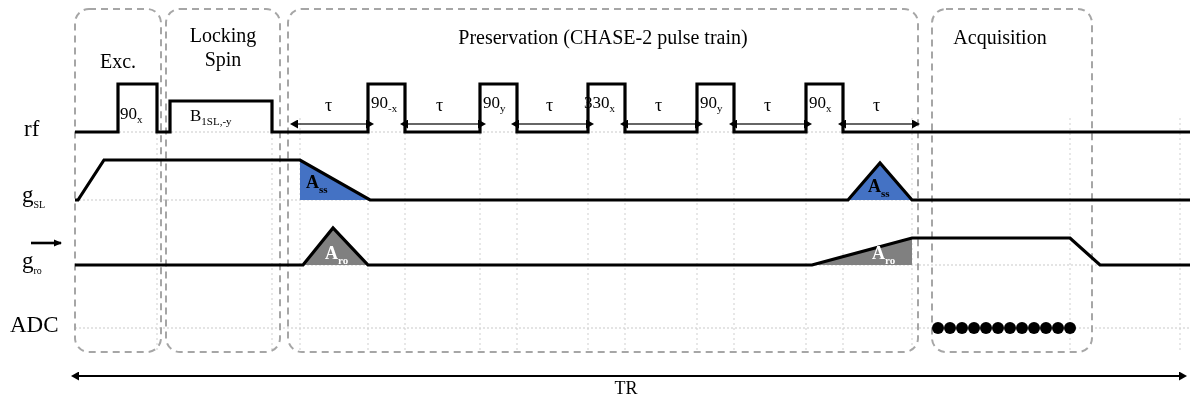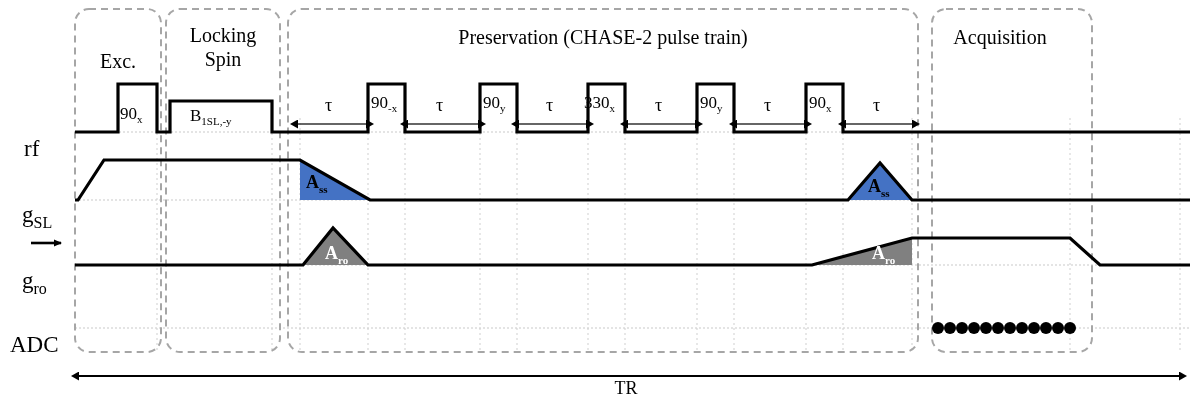--- a/index.html
+++ b/index.html
@@ -1,26 +1,26 @@
 <!DOCTYPE html>
 <html><head>
 <meta charset="utf-8">
 <style>
   html,body{margin:0;padding:0;background:#ffffff;}
   body{font-family:"Liberation Serif","DejaVu Serif",serif;}
   #root{position:relative;width:1196px;height:401px;background:#fff;overflow:hidden;}
   #svg{position:absolute;left:0;top:0;width:1196px;height:401px;}
   .lbl{position:absolute;color:#000;white-space:nowrap;font-family:"Liberation Serif","DejaVu Serif",serif;}
-  .rowlbl{font-size:23px;margin-top:20px;}
+  .rowlbl{font-size:23px;}
   .boxlbl{font-size:20px;text-align:center;}
   .pulselbl{font-size:17px;}
   .taulbl{font-size:18px;}
   .areal{font-size:18px;font-weight:bold;}
   .sub{font-size:11px;vertical-align:sub;}
-  .sub2{font-size:16px;vertical-align:sub;font-family:Liberation Serif, serif;}
+  .sub2{font-size:10px;vertical-align:sub;font-family:Liberation Serif, serif;}
   .trlbl{font-size:18px;}
 </style>
 </head>
 <body>
 
 <div id="root">
 
   <svg id="svg" viewBox="0 0 1196 401">
     <defs>
       <marker id="arrL" markerWidth="9" markerHeight="9" refX="8" refY="4.5" orient="auto" markerUnits="userSpaceOnUse">

